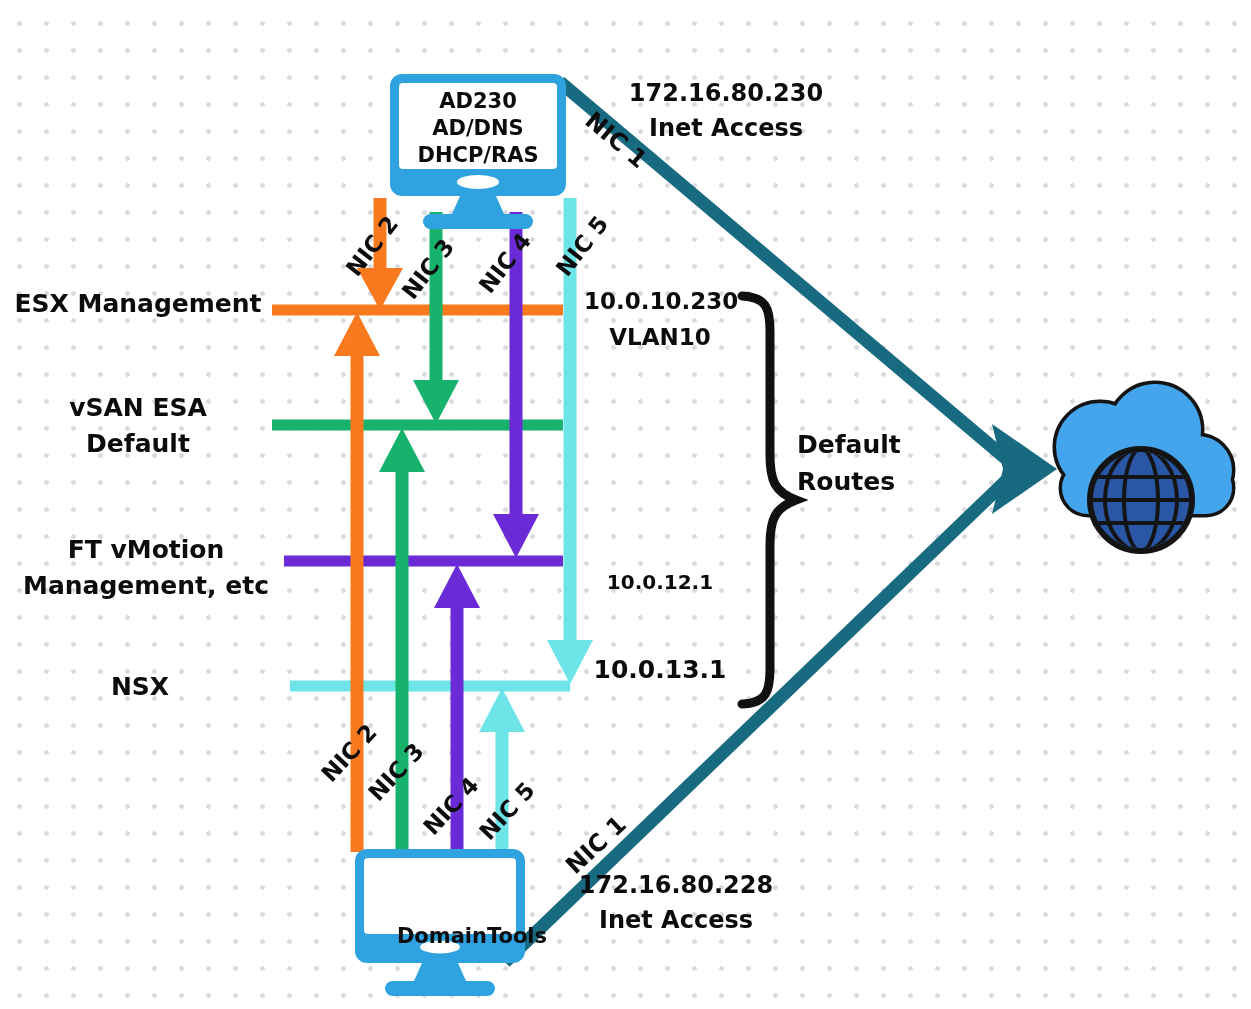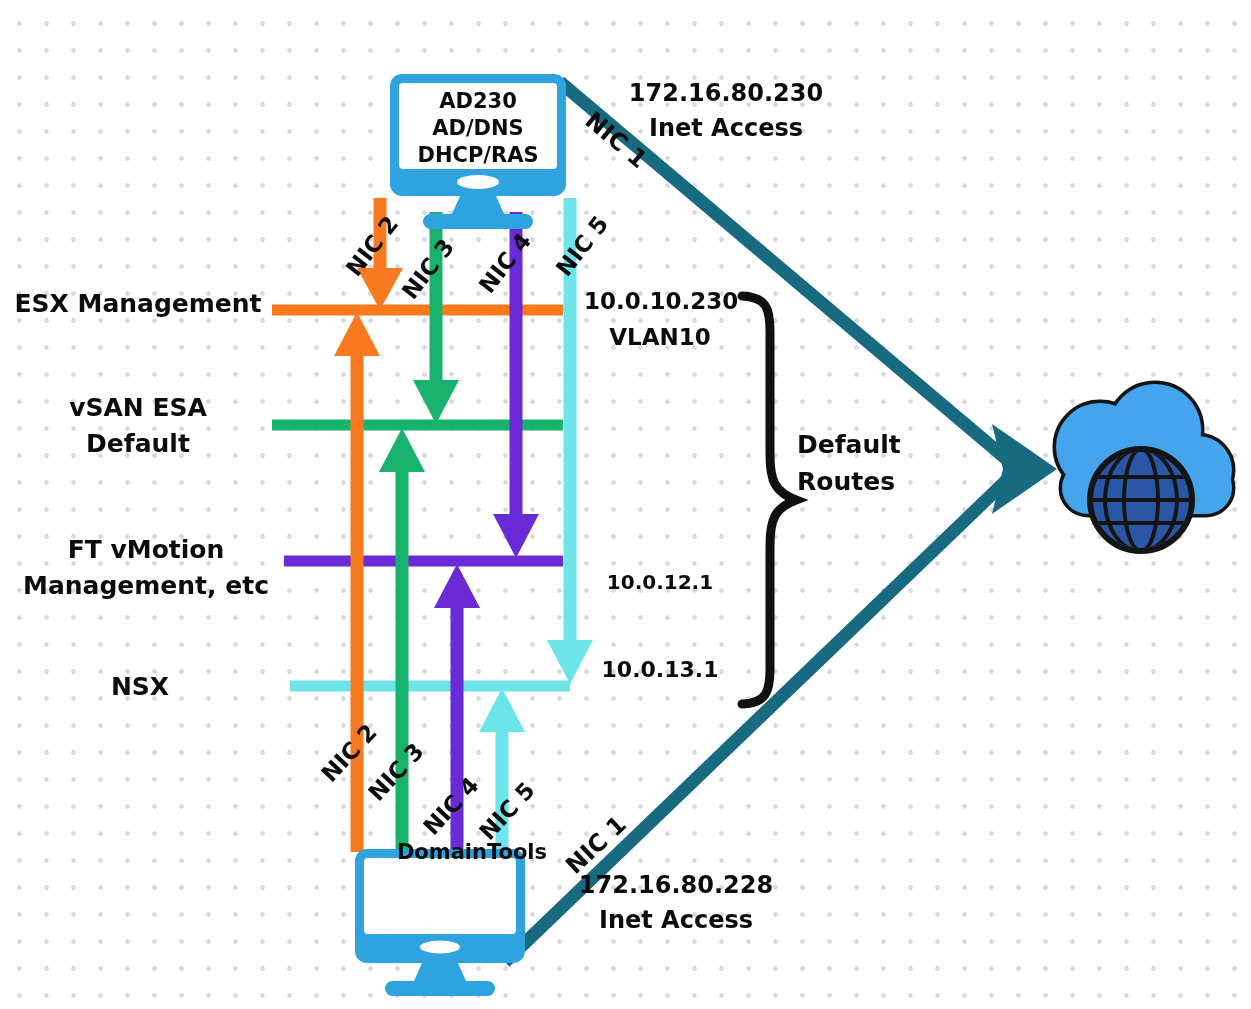--- a/index.html
+++ b/index.html
@@ -112,21 +112,21 @@
       <polygon points="422,963 458,963 466,981 414,981" fill="#2FA3E0"></polygon>
       <rect x="385" y="981" width="110" height="15" rx="7.5" fill="#2FA3E0"></rect>
     </g>
   </svg>
 
   <div class="lbl c" style="left:398px;top:88px;width:160px;font-size:21px;line-height:27px;">
     <div>AD230</div>
     <div>AD/DNS</div>
     <div>DHCP/RAS</div>
   </div>
-  <div class="lbl c" style="left:364px;top:840px;width:152px;font-size:21px;padding-left:32px;">DomainTools</div>
+  <div class="lbl c" style="left:364px;top:924px;width:152px;font-size:21px;padding-left:32px;">DomainTools</div>
 
   <div class="lbl c" style="left:628px;top:76px;width:196px;font-size:24px;line-height:35px;">
     <div>172.16.80.230</div>
     <div>Inet Access</div>
   </div>
   <div class="lbl c" style="left:578px;top:852px;width:196px;font-size:24px;line-height:35px;margin-top:16px;">
     <div>172.16.80.228</div>
     <div>Inet Access</div>
   </div>
 
@@ -158,21 +158,21 @@
     <div>NSX</div>
   </div>
 
   <div class="lbl c" style="left:584px;top:283px;width:152px;font-size:23px;line-height:36px;">
     <div>10.0.10.230</div>
     <div>VLAN10</div>
   </div>
   <div class="lbl c" style="left:584px;top:533px;width:152px;font-size:20px;line-height:36px;margin-top:31px;">
     <div>10.0.12.1</div>
   </div>
-  <div class="lbl c" style="left:584px;top:652px;width:152px;font-size:22px;line-height:36px;">
+  <div class="lbl c" style="left:584px;top:652px;width:152px;font-size:25px;line-height:36px;">
     <div>10.0.13.1</div>
   </div>
 
   <div class="lbl" style="left:797px;top:426px;font-size:25px;line-height:37px;">
     <div>Default</div>
     <div>Routes</div>
   </div>
 
 </div>
 

